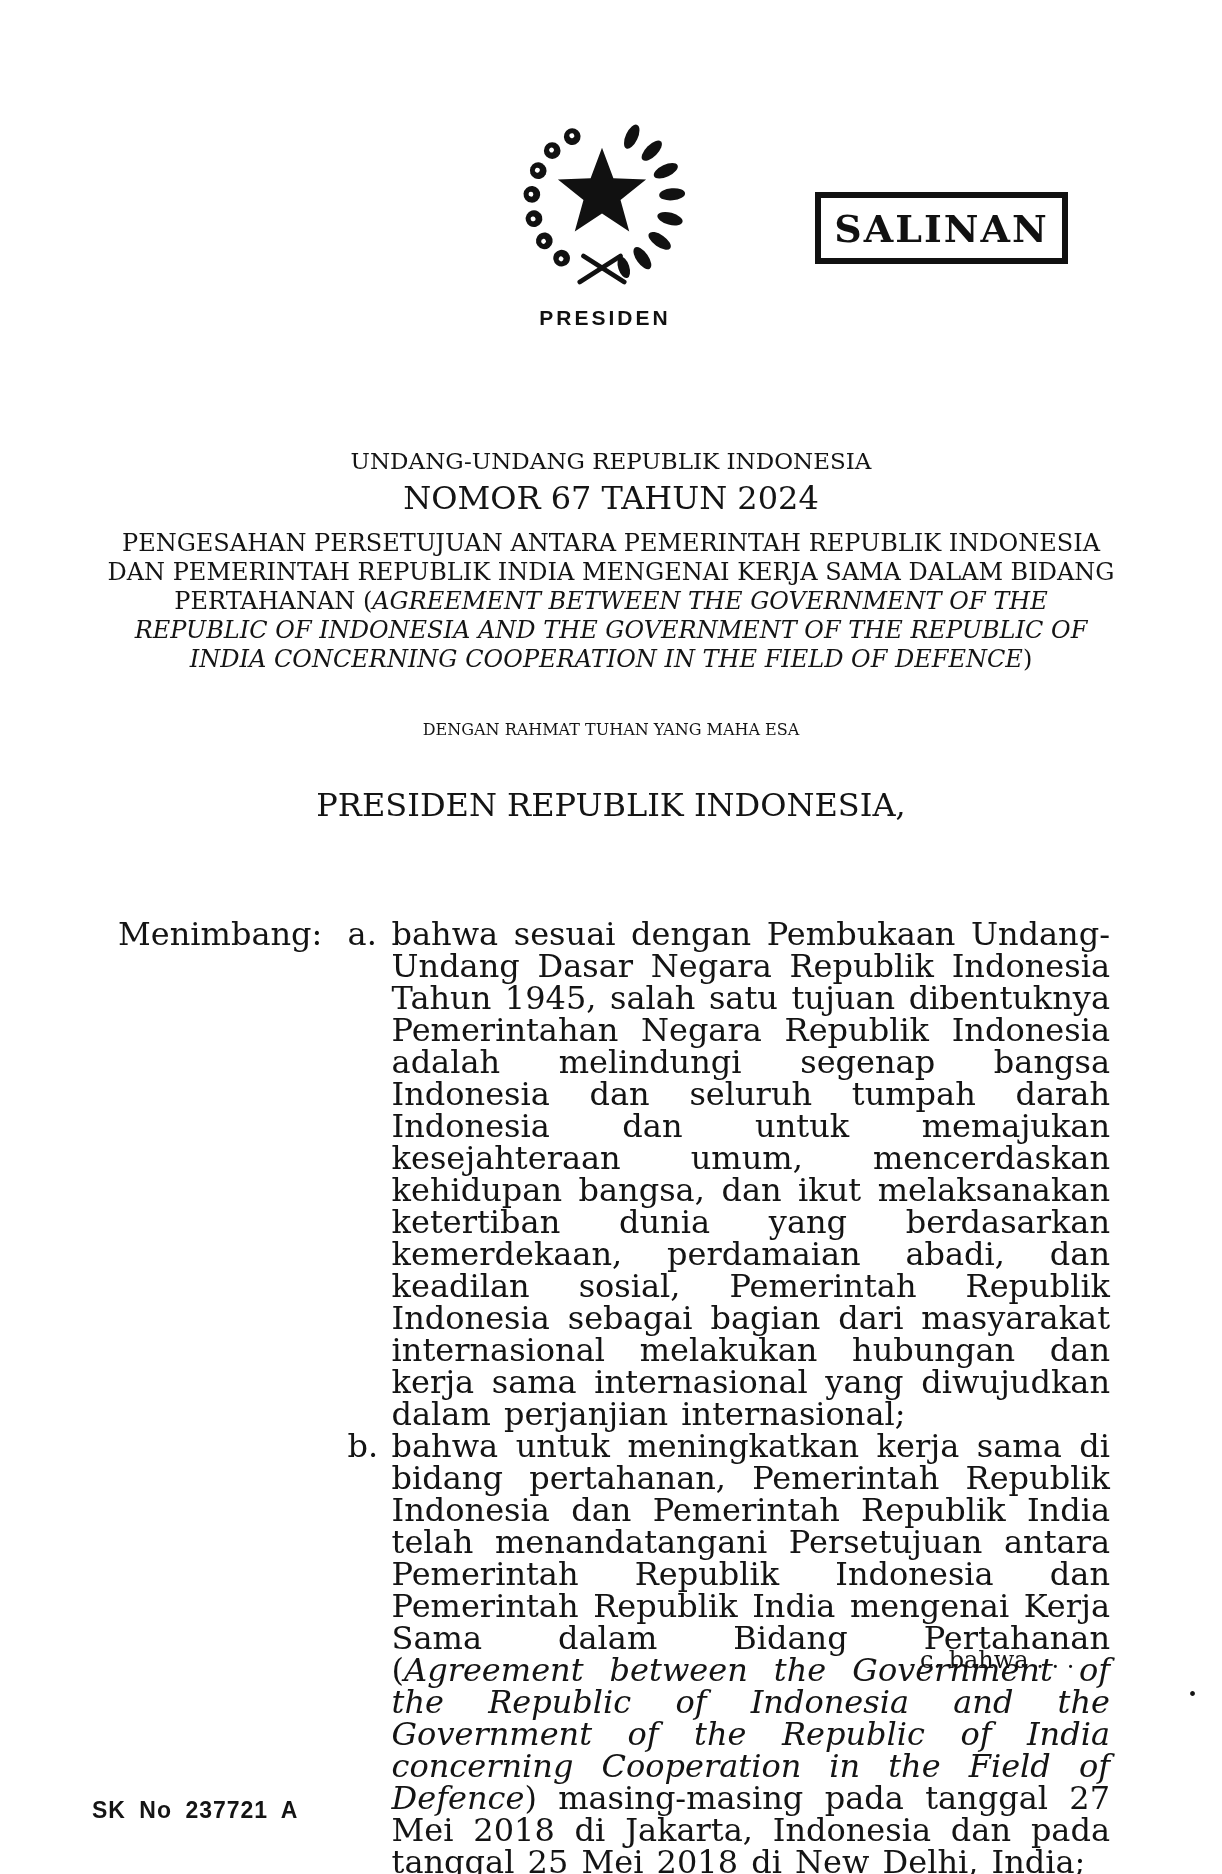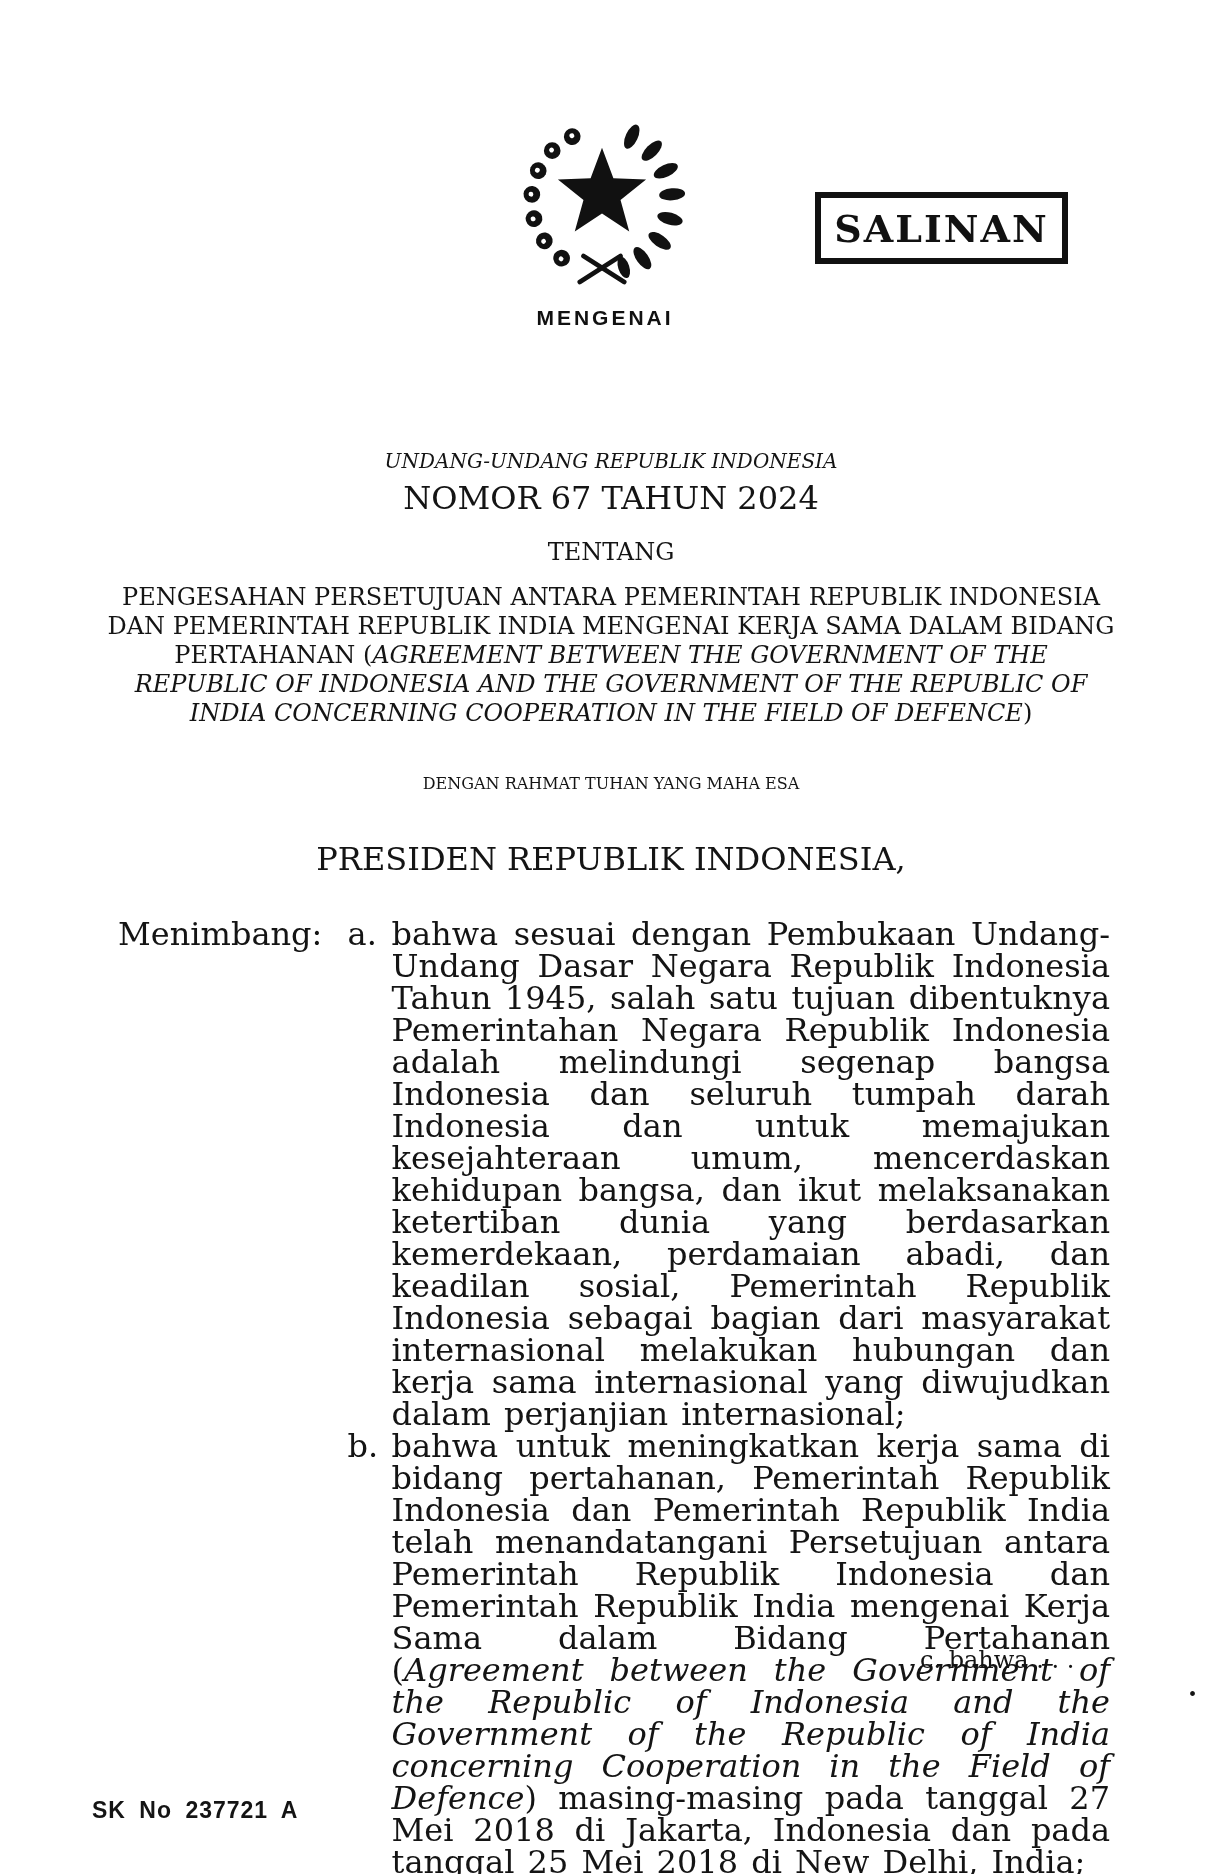--- a/index.html
+++ b/index.html
@@ -37,21 +37,21 @@
     font-weight:bold; color:#111;
   }
   .letterhead .lh1 { font-size:21px; letter-spacing:3px; }
   .letterhead .lh2 { font-size:21px; letter-spacing:2px; word-spacing:10px; margin-top:6px; }
 
   
   .center-col {
     position:absolute; top:445px; left:105px; width:1012px;
     text-align:center;
   }
-  .doc-title-1 { font-size:20px; line-height:32px;font-style:italic; }
+  .doc-title-1 { font-size:23px; line-height:32px; }
   .doc-title-2 { font-size:32px; line-height:32px; margin-top:5px; }
   .tentang     { font-size:24px; line-height:32px; margin-top:22px; }
   .subject     { font-size:24px; line-height:29px; margin-top:15px; }
   .subject .i  { font-style:italic; }
   .invocation  { font-size:16px; line-height:32px; margin-top:40px; }
   .authority   { font-size:32px; line-height:32px; margin-top:43px; }
 
   
   .menimbang {
     position:absolute; top:918px; left:118px; width:992px;
@@ -120,27 +120,26 @@
         </g>
       </g>
     </g>
   </svg>
 
   <div class="salinan-box">
     <span>SALINAN</span>
   </div>
 
   <div class="letterhead">
-    <div class="lh1">MENGENAI</div>
+    <div class="lh1">PRESIDEN</div>
   </div>
 
   <div class="center-col">
     <div class="doc-title-1">UNDANG-UNDANG REPUBLIK INDONESIA</div>
     <div class="doc-title-2">NOMOR 67 TAHUN 2024</div>
-    <div class="tentang">TENTANG</div>
     <p class="subject"><span>PENGESAHAN PERSETUJUAN ANTARA PEMERINTAH REPUBLIK INDONESIA DAN PEMERINTAH REPUBLIK INDIA MENGENAI KERJA SAMA DALAM BIDANG PERTAHANAN (</span><span class="i">AGREEMENT BETWEEN THE GOVERNMENT OF THE REPUBLIC OF INDONESIA AND THE GOVERNMENT OF THE REPUBLIC OF INDIA CONCERNING COOPERATION IN THE FIELD OF DEFENCE</span><span>)</span></p>
     <div class="invocation">DENGAN RAHMAT TUHAN YANG MAHA ESA</div>
     <div class="authority">PRESIDEN REPUBLIK INDONESIA,</div>
   </div>
 
   <div class="menimbang">
     <div class="m-label">Menimbang</div>
     <div class="m-colon">:</div>
     <div class="m-items">
       <div class="m-item">

